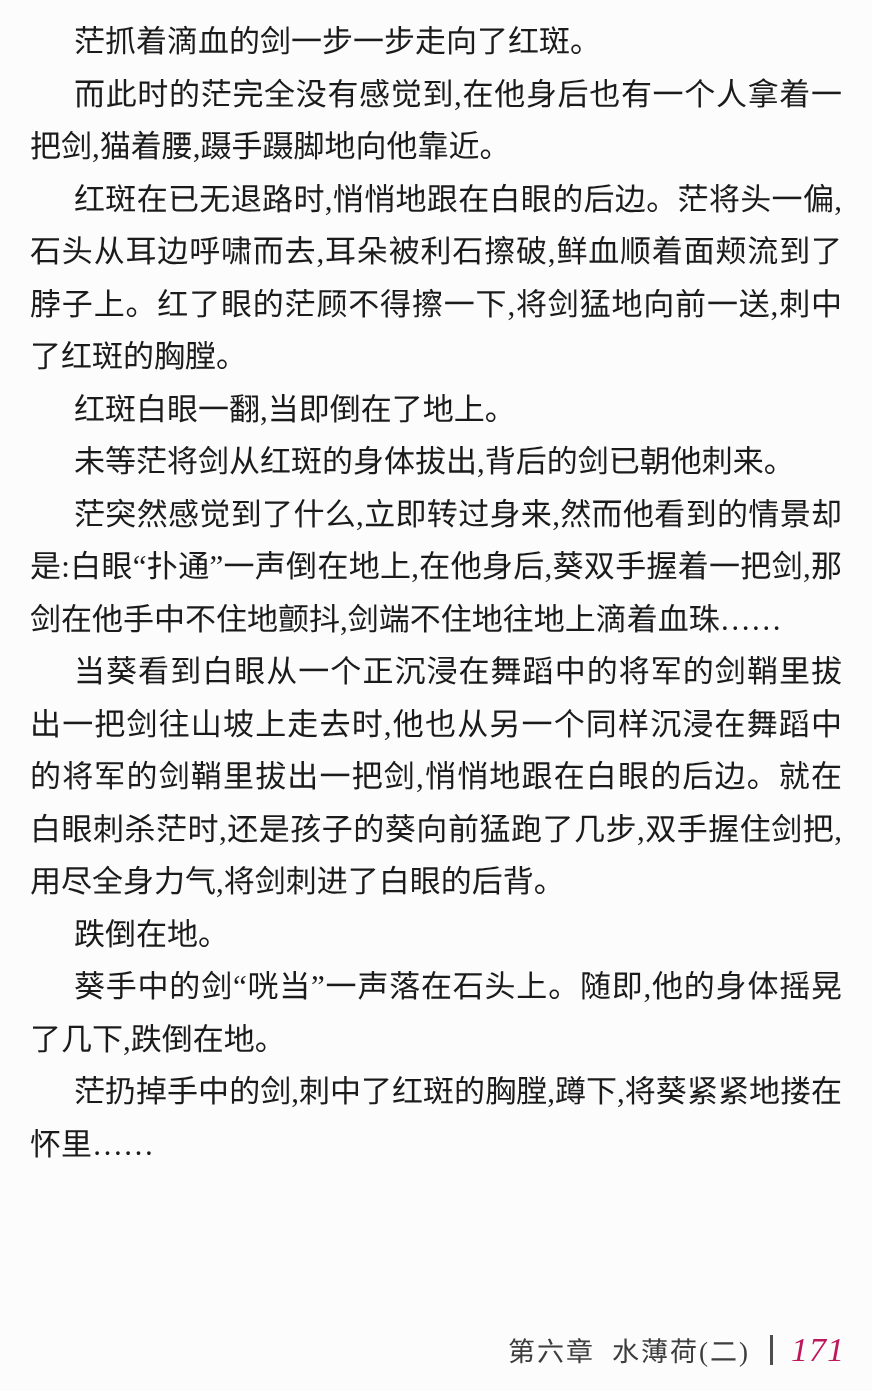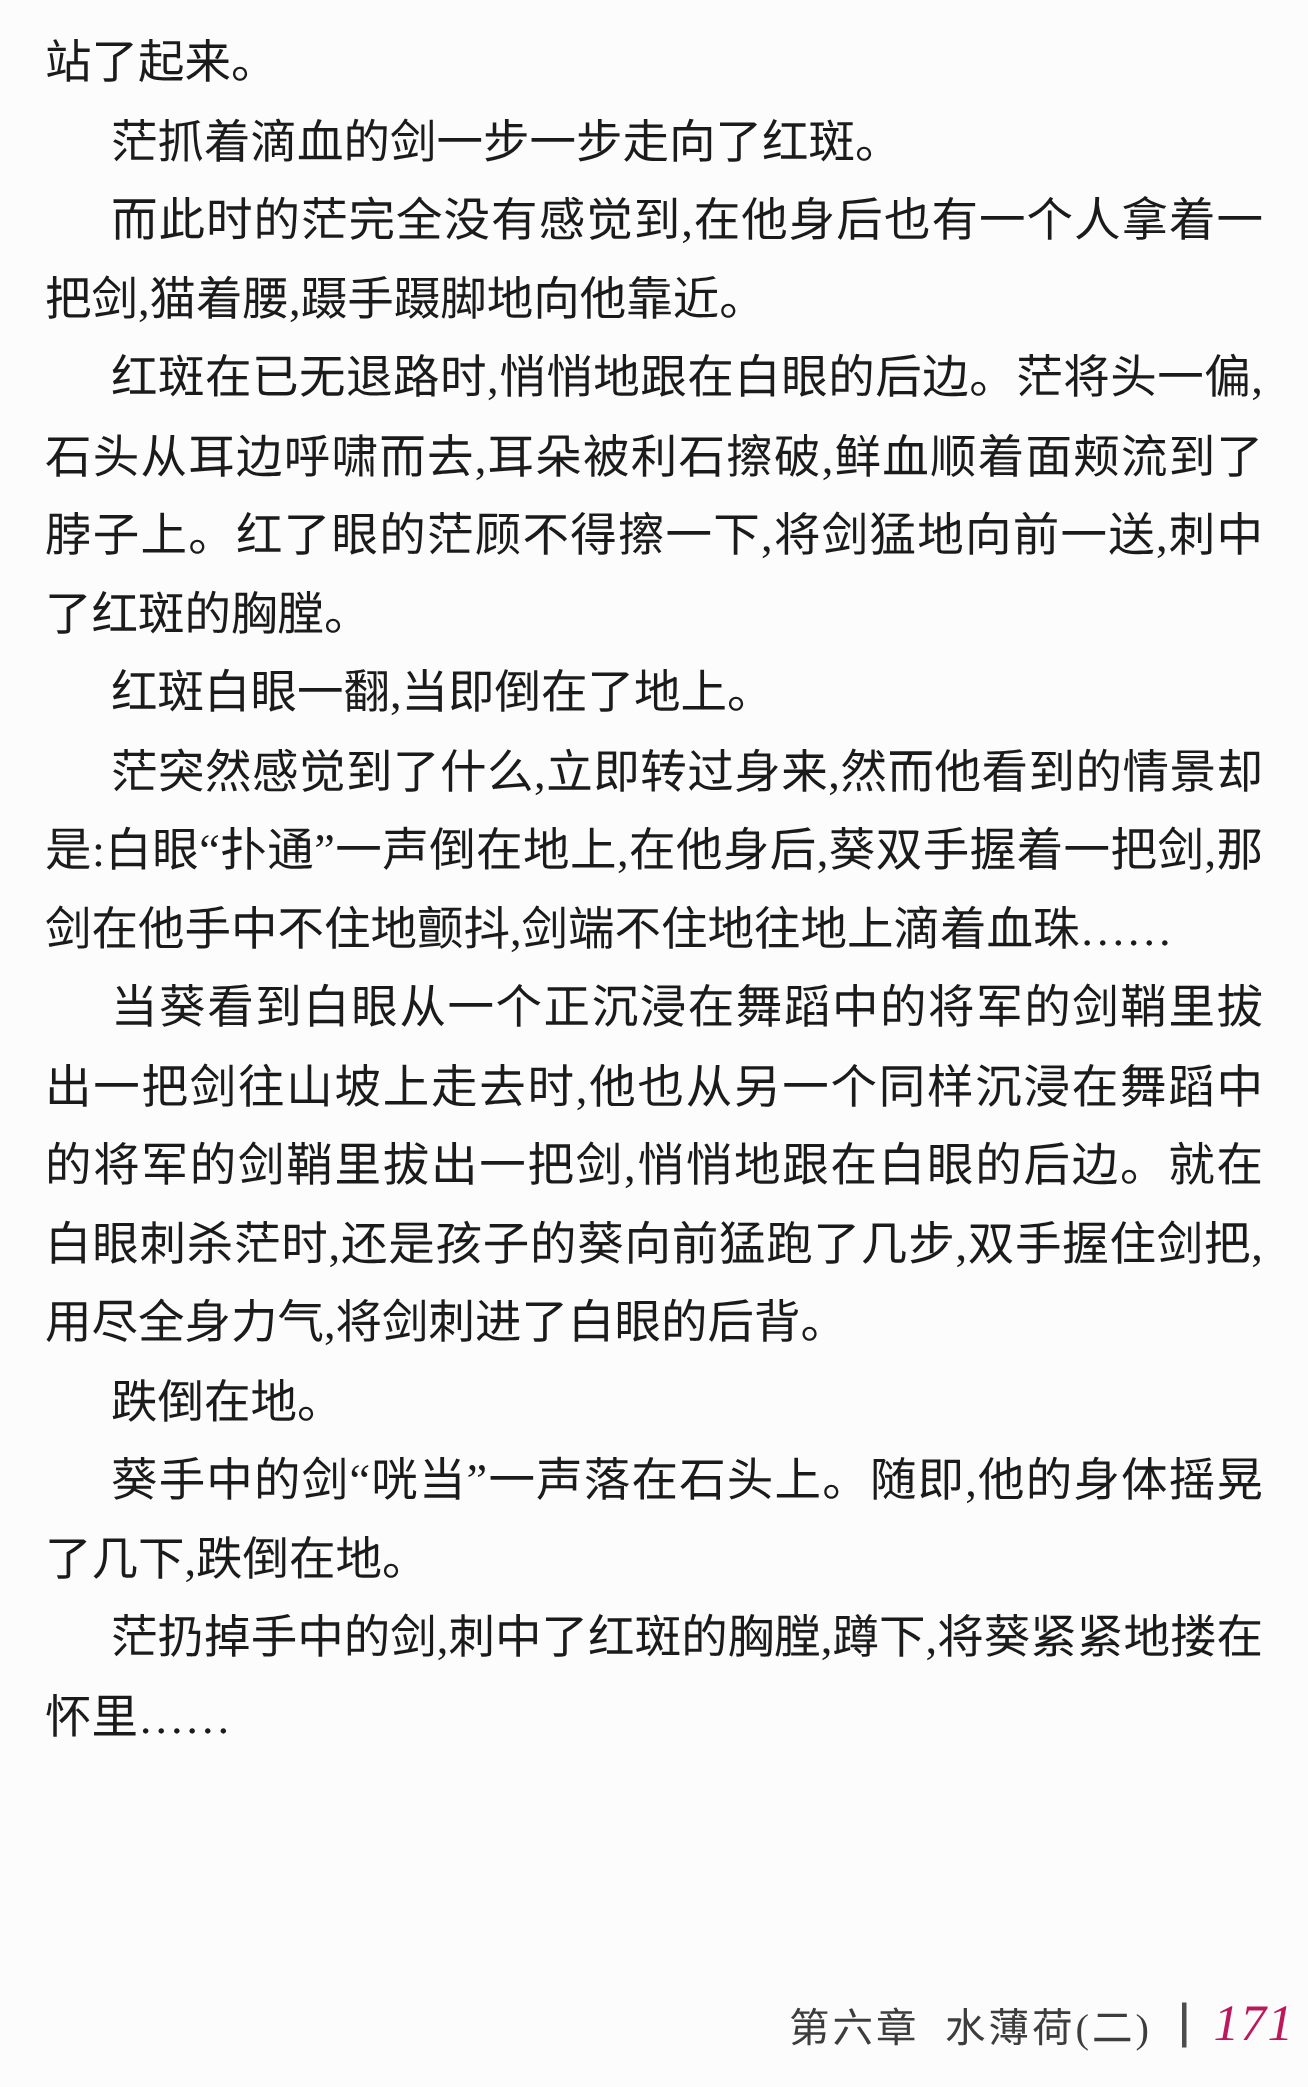--- a/index.html
+++ b/index.html
@@ -24,21 +24,21 @@
     text-justify: inter-character;
   }
   .para {
     margin: 0;
   }
   .para.indent {
     text-indent: 44px;
   }
   .page-footer {
     position: absolute;
-    right: 9px;
+    right: 27px;
     bottom: 22px;
     display: flex;
     align-items: center;
     white-space: nowrap;
   }
   .footer-chapter,
   .footer-title {
     font-size: 27px;
     color: #3d3d3d;
     letter-spacing: 2px;
@@ -61,25 +61,25 @@
     font-family: "Liberation Serif", "DejaVu Serif", serif;
     letter-spacing: 1px;
   }
 </style>
 </head>
 <body>
 
 <div class="page">
 
   <main class="body-text" id="paragraphs">
-      <p class="para">站了起来。</p>
       <p class="para indent">茫抓着滴血的剑一步一步走向了红斑。</p>
       <p class="para indent">而此时的茫完全没有感觉到,在他身后也有一个人拿着一把剑,猫着腰,蹑手蹑脚地向他靠近。</p>
       <p class="para indent">红斑在已无退路时,悄悄地跟在白眼的后边。茫将头一偏,石头从耳边呼啸而去,耳朵被利石擦破,鲜血顺着面颊流到了脖子上。红了眼的茫顾不得擦一下,将剑猛地向前一送,刺中了红斑的胸膛。</p>
       <p class="para indent">红斑白眼一翻,当即倒在了地上。</p>
+      <p class="para indent">未等茫将剑从红斑的身体拔出,背后的剑已朝他刺来。</p>
       <p class="para indent">茫突然感觉到了什么,立即转过身来,然而他看到的情景却是:白眼“扑通”一声倒在地上,在他身后,葵双手握着一把剑,那剑在他手中不住地颤抖,剑端不住地往地上滴着血珠……</p>
       <p class="para indent">当葵看到白眼从一个正沉浸在舞蹈中的将军的剑鞘里拔出一把剑往山坡上走去时,他也从另一个同样沉浸在舞蹈中的将军的剑鞘里拔出一把剑,悄悄地跟在白眼的后边。就在白眼刺杀茫时,还是孩子的葵向前猛跑了几步,双手握住剑把,用尽全身力气,将剑刺进了白眼的后背。</p>
       <p class="para indent">跌倒在地。</p>
       <p class="para indent">葵手中的剑“咣当”一声落在石头上。随即,他的身体摇晃了几下,跌倒在地。</p>
       <p class="para indent">茫扔掉手中的剑,刺中了红斑的胸膛,蹲下,将葵紧紧地搂在怀里……</p>
     </main>
 
   <footer class="page-footer">
     <span class="footer-chapter">第六章</span>
     <span class="footer-title">水薄荷(二)</span>

